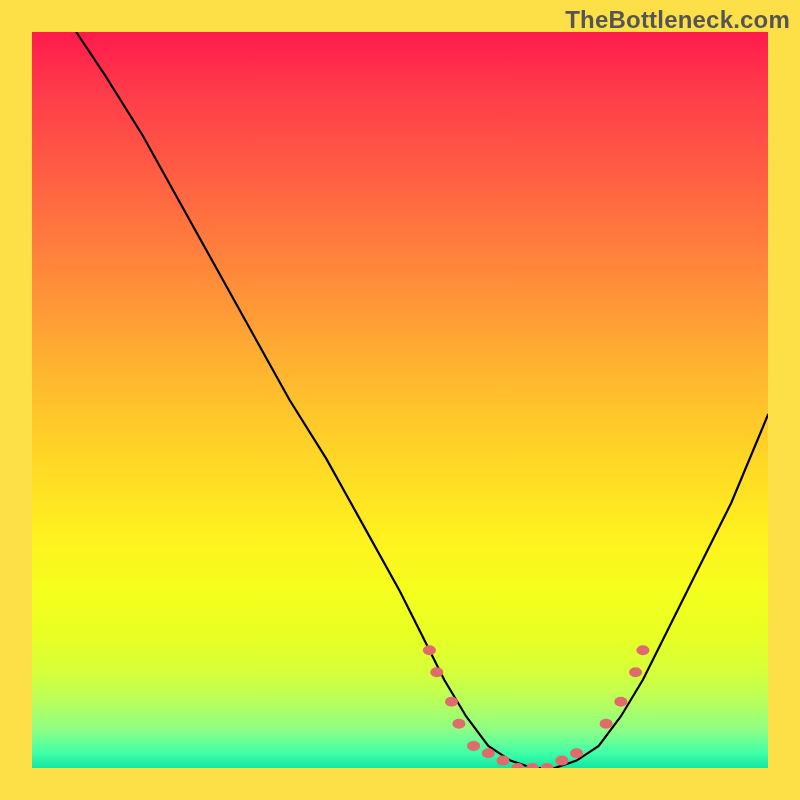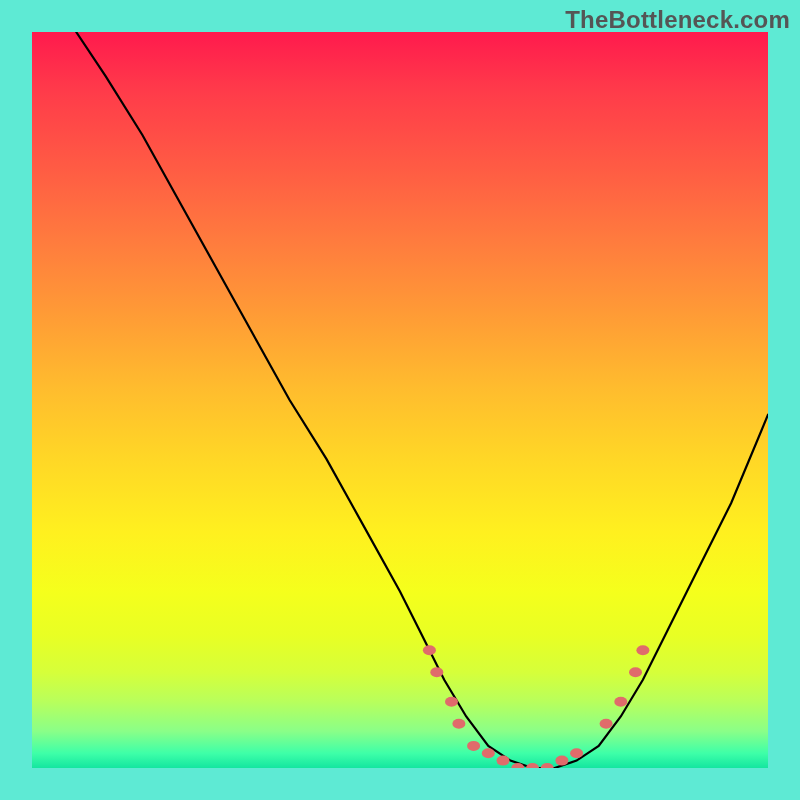--- a/index.html
+++ b/index.html
@@ -9,21 +9,21 @@
     height: 800px;
     background: #000;
     overflow: hidden;
   }
   .frame {
     position: absolute;
     left: 0;
     top: 0;
     width: 800px;
     height: 800px;
-    background: #5eead4;
+    background: #fde047;
   }
   .plot {
     position: absolute;
     left: 32px;
     top: 32px;
     width: 736px;
     height: 736px;
     background: linear-gradient(to bottom,
       #ff1a4d 0%,
       #ff3b4a 8%,

